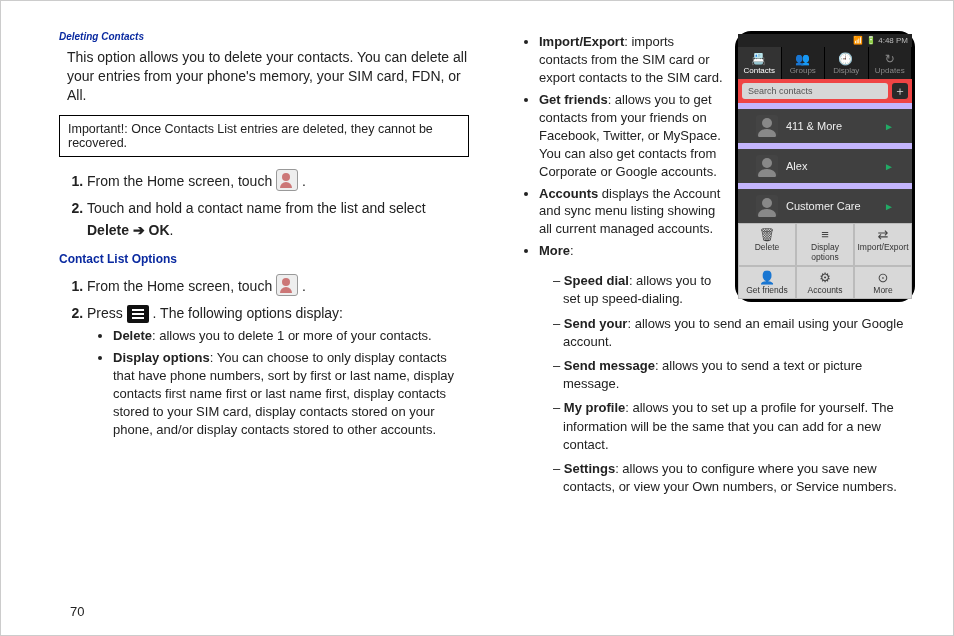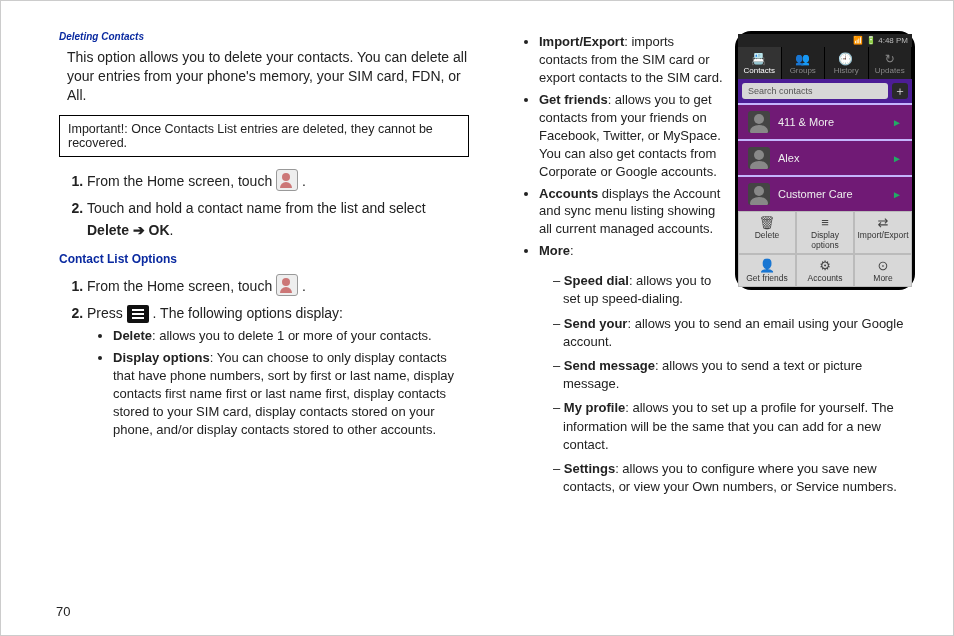--- a/index.html
+++ b/index.html
@@ -27,33 +27,33 @@
 .icon.menu{width:22px;height:18px;background:#111;border-radius:2px;position:relative}
 .icon.menu:before{content:"";position:absolute;left:5px;top:4px;width:12px;height:2px;background:#fff;box-shadow:0 4px 0 #fff,0 8px 0 #fff}
 .arrow{font-weight:bold}
 .phone{float:right;width:180px;margin-left:10px}
 .phone .shell{background:#000;border-radius:16px;padding:3px}
 .statusbar{background:#222;color:#bbb;font-size:8px;text-align:right;padding:2px 4px}
 .tabs{display:flex;background:#222}
 .tabs .tab{flex:1;text-align:center;color:#888;font-size:8px;padding:6px 0 4px 0;border-right:1px solid #000}
 .tabs .tab.active{background:#333;color:#fff}
 .tabs .tab .ti{display:block;font-size:12px;margin-bottom:1px;line-height:1}
-.search{display:flex;align-items:flex-start;background:#4c1d95;padding:4px}
+.search{display:flex;align-items:flex-start;background:#ef4444;padding:4px}
 .search .box{flex:1;background:#d7d7d7;border-radius:3px;font-size:9px;color:#555;padding:3px 6px}
 .search .plus{width:16px;height:16px;background:#2a2a2a;color:#ddd;text-align:center;border-radius:3px;font-size:12px;line-height:16px;margin-left:4px}
-.clist .row{display:flex;align-items:center;background:#701a75;color:#eee;font-size:11px;padding:6px 10px;border-top:2px solid #c4b5fd}
+.clist .row{display:flex;align-items:center;background:#404040;color:#eee;font-size:11px;padding:6px 18px;border-top:6px solid #c4b5fd}
 .clist .row .av{width:22px;height:22px;background:#444;border-radius:3px;margin-right:8px;position:relative;overflow:hidden}
 .clist .row .av:after{content:"";position:absolute;left:6px;top:3px;width:10px;height:10px;border-radius:50%;background:#888}
 .clist .row .av:before{content:"";position:absolute;left:2px;bottom:-4px;width:18px;height:12px;border-radius:50%;background:#888}
 .clist .row .name{flex:1}
 .clist .row .chev{color:#2a6;font-size:10px}
 .menus{display:grid;grid-template-columns:repeat(3,1fr);background:#d8d8d8}
 .menus .m{border:1px solid #bbb;text-align:center;font-size:8.5px;padding:4px 0 3px 0;color:#333}
 .menus .m .mi{display:block;font-size:13px;margin-bottom:1px;color:#444;line-height:1}
-.pgnum{position:absolute;left:55px;bottom:16px;font-size:13px}
+.pgnum{position:absolute;left:69px;bottom:16px;font-size:13px}
 .col2wrap{}
 </style>
 </head>
 <body>
 
 <div class="page">
 <div class="cols">
 
 <div class="col">
   <p class="h3">Deleting Contacts</p>
@@ -95,21 +95,21 @@
 </div>
 
 <div class="col col2wrap">
 
   <div class="phone">
     <div class="shell">
       <div class="statusbar">📶 🔋 <span>4:48 PM</span></div>
       <div class="tabs">
         <div class="tab active"><span class="ti">📇</span><span>Contacts</span></div>
         <div class="tab"><span class="ti">👥</span><span>Groups</span></div>
-        <div class="tab"><span class="ti">🕘</span><span>History</span></div>
+        <div class="tab"><span class="ti">🕘</span><span>Display</span></div>
         <div class="tab"><span class="ti">↻</span><span>Updates</span></div>
       </div>
       <div class="search">
         <div class="box">Search contacts</div>
         <div class="plus">＋</div>
       </div>
       <div class="clist">
         <div class="row">
                 <div class="av"></div>
                 <div class="name">411 &amp; More</div>

